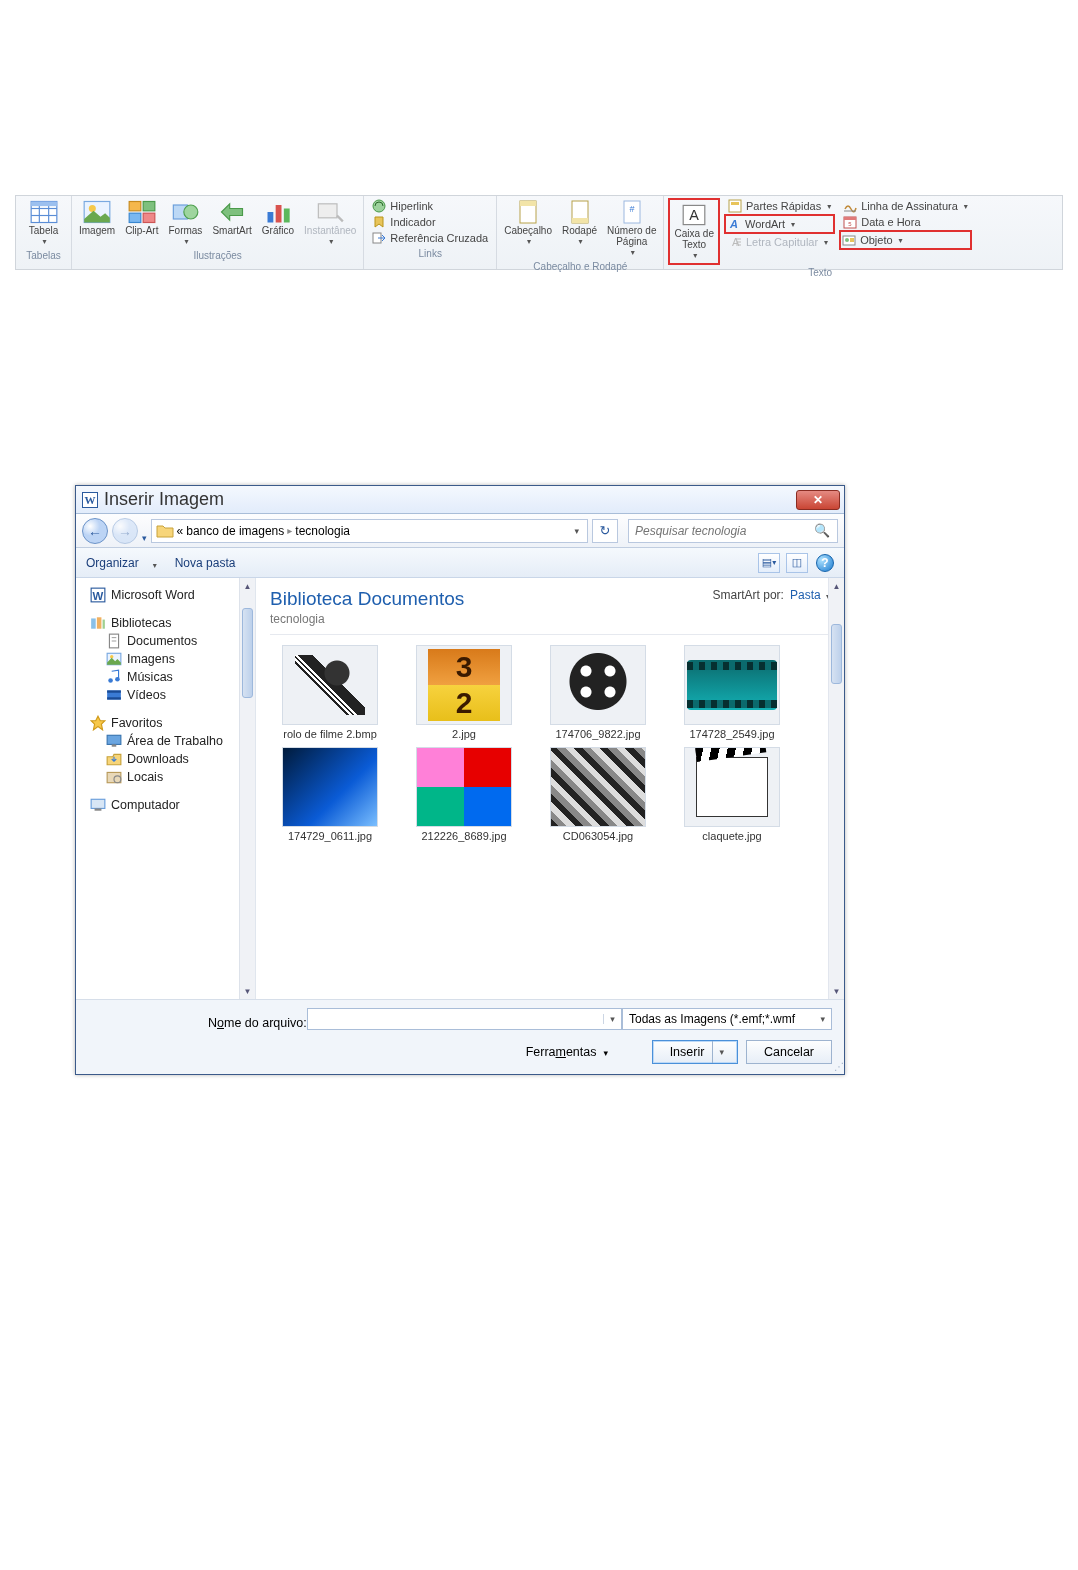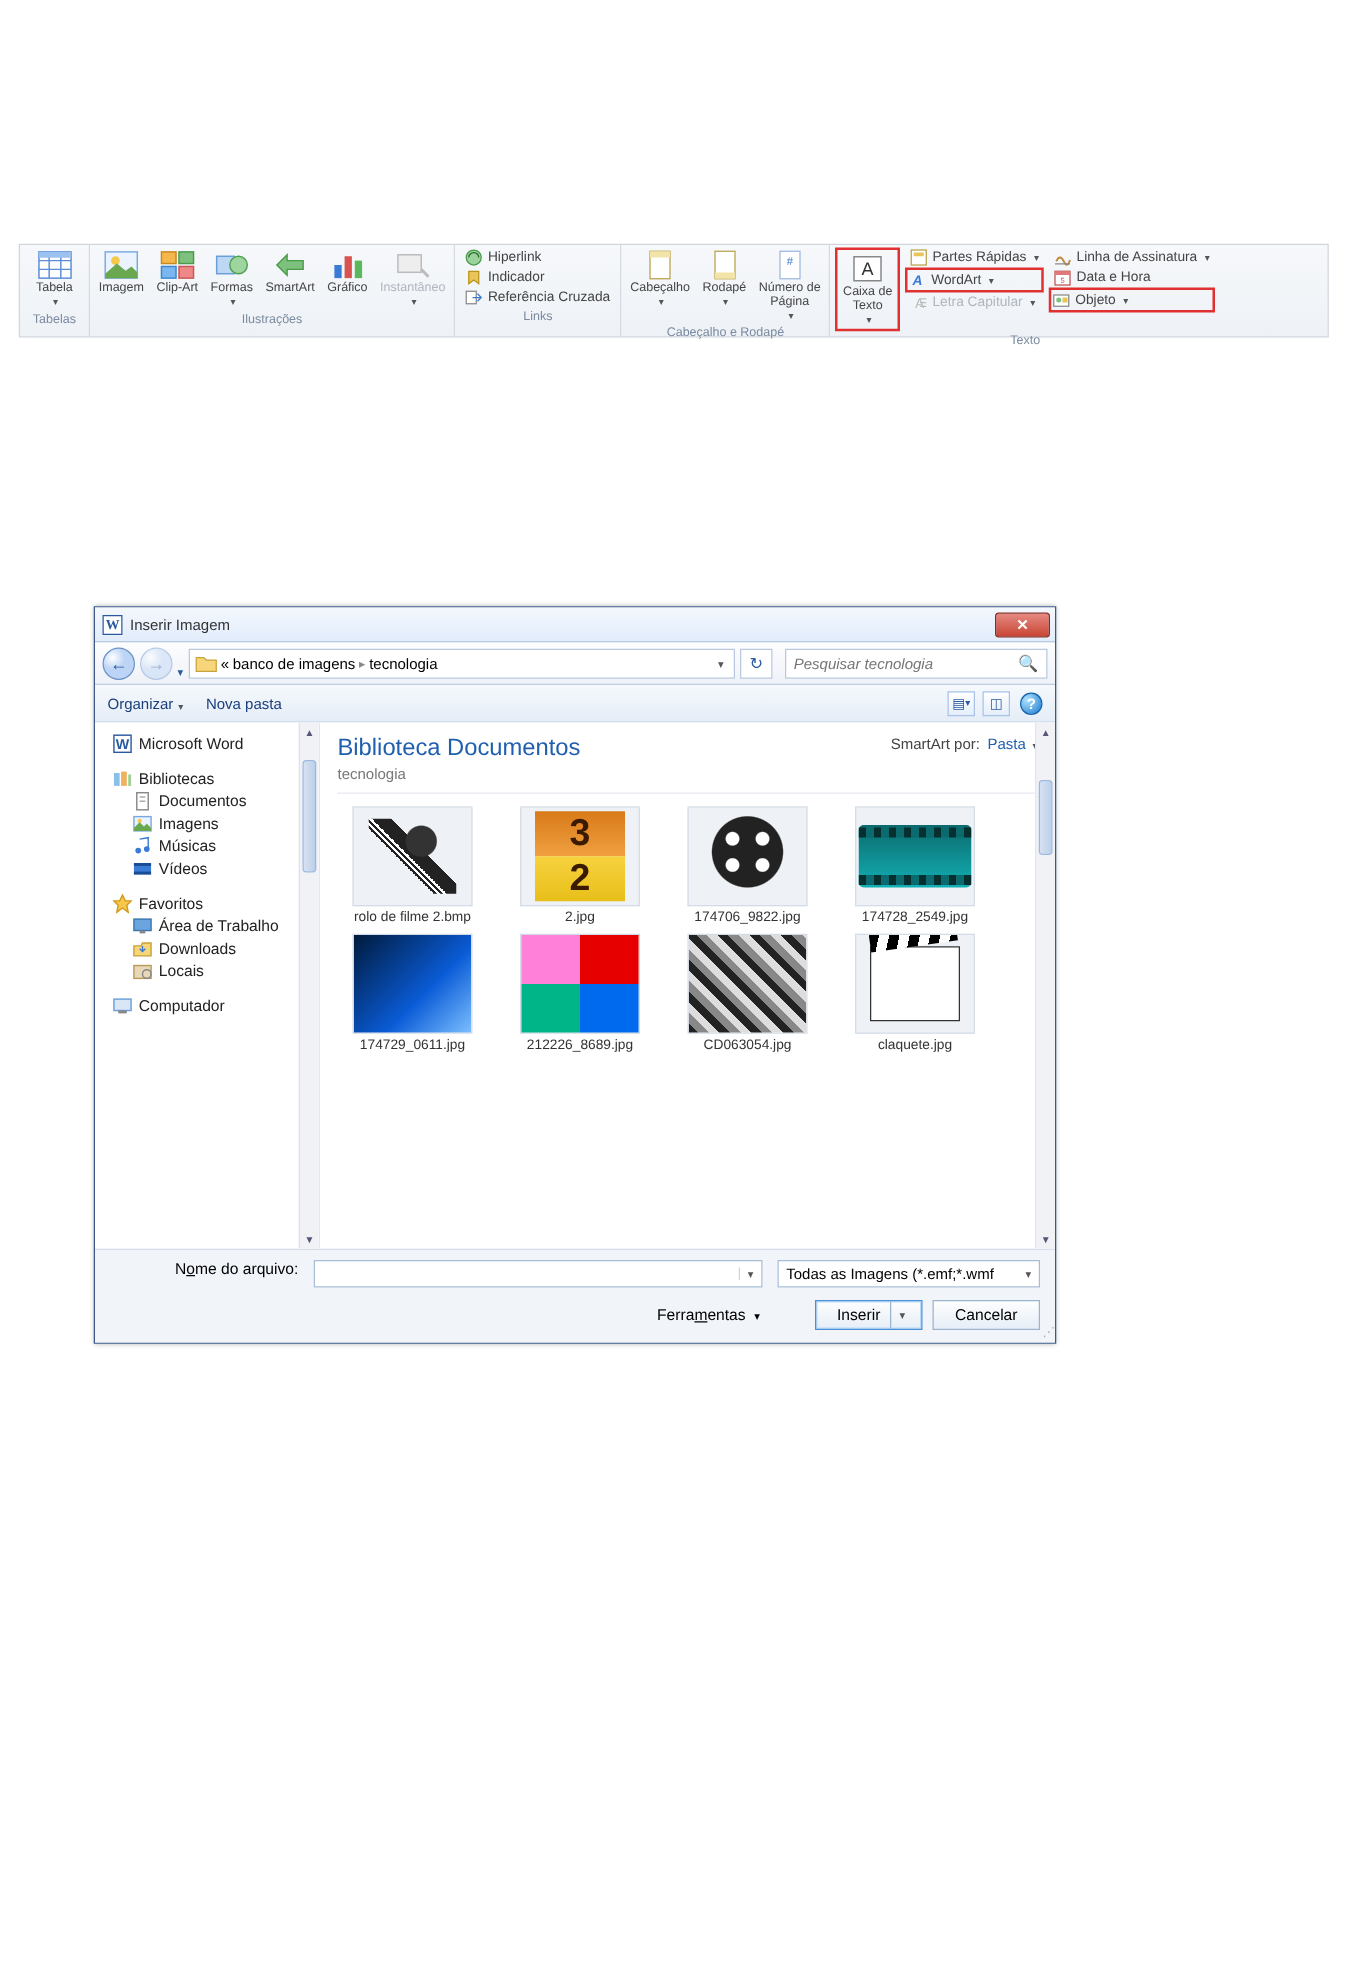--- a/index.html
+++ b/index.html
@@ -20,38 +20,38 @@
 .arrow-dn { font-size: 8px; color: #555; margin-left: 2px; }
 .col { display:flex; flex-direction:column; gap:0px; }
 
 
 .ico svg { width:100%; height:100%; }
 
 
 .dialog { position: absolute; top: 485px; left: 75px; width: 770px; height: 590px; background: #f4f7fb; border: 1px solid #3b5a8a; box-shadow: 0 0 4px rgba(0,0,0,.3); display:flex; flex-direction:column; }
 .dlg-title { height: 28px; background: linear-gradient(#f4f8fe,#e2ecfb); display:flex; align-items:center; padding: 0 4px 0 6px; border-bottom:1px solid #a8bdd8; }
 .dlg-title .wicon { width:16px; height:16px; border:1px solid #2a5a9e; display:flex; align-items:center; justify-content:center; font-family:Georgia,serif; font-weight:bold; font-size:11px; color:#2a5a9e; background:#fff; margin-right:6px; }
-.dlg-title .ttxt { font-size:12px; color:#333; flex:1; }
+.dlg-title .ttxt { font-size:18px; color:#333; flex:1; }
 .dlg-close { width:44px; height:20px; background: linear-gradient(#e58a82,#c94534); border:1px solid #8a2c22; border-radius:3px; color:#fff; display:flex; align-items:center; justify-content:center; font-weight:bold; font-size:12px; }
 
 .dlg-nav { height: 34px; background: linear-gradient(#fdfdfe,#eef2f8); border-bottom:1px solid #c0cde0; display:flex; align-items:center; padding: 0 6px; gap:4px; }
 .circ-btn { width:26px; height:26px; border-radius:50%; background: radial-gradient(circle at 30% 30%, #fff, #bcd4f5 40%); border:1px solid #6a92c8; display:flex; align-items:center; justify-content:center; color:#2b5a9e; font-size:14px; }
 .circ-btn.dis { opacity:.45; }
 .histdrop { font-size:9px; color:#2b5a9e; align-self:flex-end; margin-bottom:4px; }
 .crumb { flex:1; height:24px; border:1px solid #b9c8df; background:#fff; display:flex; align-items:center; padding:0 4px; font-size:12px; gap:3px; }
 .folder-ico { width:18px; height:16px; }
 .crumb .sep { color:#888; font-size:10px; }
 .crumb-drop { font-size:9px; color:#555; margin-left:auto; padding:0 4px; }
 .refresh { width:26px; height:24px; border:1px solid #b9c8df; background:#fff; display:flex; align-items:center; justify-content:center; color:#2b5a9e; font-size:13px; }
 .search { width:210px; height:24px; border:1px solid #b9c8df; background:#fff; display:flex; align-items:center; padding:0 6px; margin-left:6px;justify-content:flex-end; }
 .search input { border:0; outline:0; flex:1; font-style:italic; color:#888; font-size:12px; background:transparent; }
 .search .mag { color:#2b6fb7; font-size:13px; }
 
 .dlg-toolbar { height:30px; background: linear-gradient(#f5f9fd,#e5edf7); border-bottom:1px solid #c9d6e8; display:flex; align-items:center; padding:0 10px; font-size:12px; color:#1a3e7a; }
-.dlg-toolbar .tbtn { display:flex; align-items:flex-end; gap:2px; margin-right:18px; cursor:default; }
+.dlg-toolbar .tbtn { display:flex; align-items:flex-end; gap:12px; margin-right:18px; cursor:default; }
 .dlg-toolbar .spacer { flex:1; }
 .view-ico { width:22px; height:20px; border:1px solid #a9c4e8; background:linear-gradient(#fff,#e4eefb); margin-left:6px; display:flex; align-items:center; justify-content:center; font-size:11px; color:#2b5a9e; }
 .help-ico { width:18px; height:18px; border-radius:50%; background: radial-gradient(circle at 30% 30%, #aee2ff, #1b7bd0); border:1px solid #1463ab; color:#fff; display:flex; align-items:center; justify-content:center; font-size:12px; font-weight:bold; margin-left:8px; }
 
 .dlg-body { flex:1; display:flex; background:#fff; overflow:hidden; }
 .tree { width:180px; border-right:1px solid #e0e6ee; padding:8px 0 8px 8px; font-size:12.5px; color:#222; overflow:hidden; position:relative; }
 .tree-scroll { position:absolute; right:0; top:0; bottom:0; width:16px; background:#f0f2f6; border-left:1px solid #dde2ea; }
 .tree-scroll .thumb { position:absolute; left:2px; right:2px; top:30px; height:90px; background:linear-gradient(90deg,#d6e2f2,#bcd0eb); border:1px solid #9db8dc; border-radius:3px; }
 .tree-scroll .ar { position:absolute; left:0; right:0; height:16px; display:flex; align-items:center; justify-content:center; font-size:8px; color:#557; }
 .titem { display:flex; align-items:center; gap:5px; padding:2px 0 2px 6px; white-space:nowrap; }
@@ -68,21 +68,21 @@
 .arrange .val { color:#1f5fae; }
 .grid { flex:1; overflow:hidden; display:flex; flex-wrap:wrap; align-content:flex-start; gap:6px 14px; }
 .thumb-item { width:120px; display:flex; flex-direction:column; align-items:center; font-size:11px; text-align:center; }
 .thumbbox { width:96px; height:80px; background:#eef1f5; border:1px solid #d4dce6; display:flex; align-items:center; justify-content:center; overflow:hidden; }
 .fname { margin-top:3px; line-height:13px; color:#333; }
 .content-scroll { position:absolute; right:0; top:0; bottom:0; width:16px; background:#f0f2f6; border-left:1px solid #e2e6ee; }
 .content-scroll .thumb2 { position:absolute; left:2px; right:2px; top:46px; height:60px; background:linear-gradient(90deg,#d6e2f2,#bcd0eb); border:1px solid #9db8dc; border-radius:3px; }
 .content-scroll .ar { position:absolute; left:0; right:0; height:16px; display:flex; align-items:center; justify-content:center; font-size:8px; color:#557; }
 
 .dlg-foot { border-top:1px solid #d6dee9; padding:8px 12px 10px; background:#f1f5fa; }
-.fn-row { display:flex; align-items:flex-start; gap:12px; margin-left:52px; }
+.fn-row { display:flex; align-items:flex-end; gap:0; margin-left:120px; }
 .fn-row label { font-size:12.5px; }
 .fn-row label u { text-decoration:underline; }
 .fn-input { flex:1; height:22px; border:1px solid #a9bdd8; background:#fff; display:flex; align-items:center; }
 .fn-input input { border:0; outline:0; flex:1; padding:0 4px; font-size:12px; }
 .fn-input .dd { width:18px; text-align:center; font-size:9px; color:#555; border-left:1px solid #ccd6e4; }
 .filter { width:210px; height:22px; border:1px solid #a9bdd8; background:#fff; display:flex; align-items:center; padding:0 6px; font-size:12px; }
 .filter .dd { margin-left:auto; font-size:9px; color:#555; }
 .btn-row { display:flex; justify-content:flex-end; align-items:center; gap:8px; margin-top:10px; }
 .tools { font-size:12.5px; margin-right:36px; }
 .btn { height:24px; min-width:86px; border:1px solid #9db3cf; background:linear-gradient(#fdfefe,#e7eef7); font-size:12.5px; display:flex; align-items:center; justify-content:center; padding:0 10px; }

